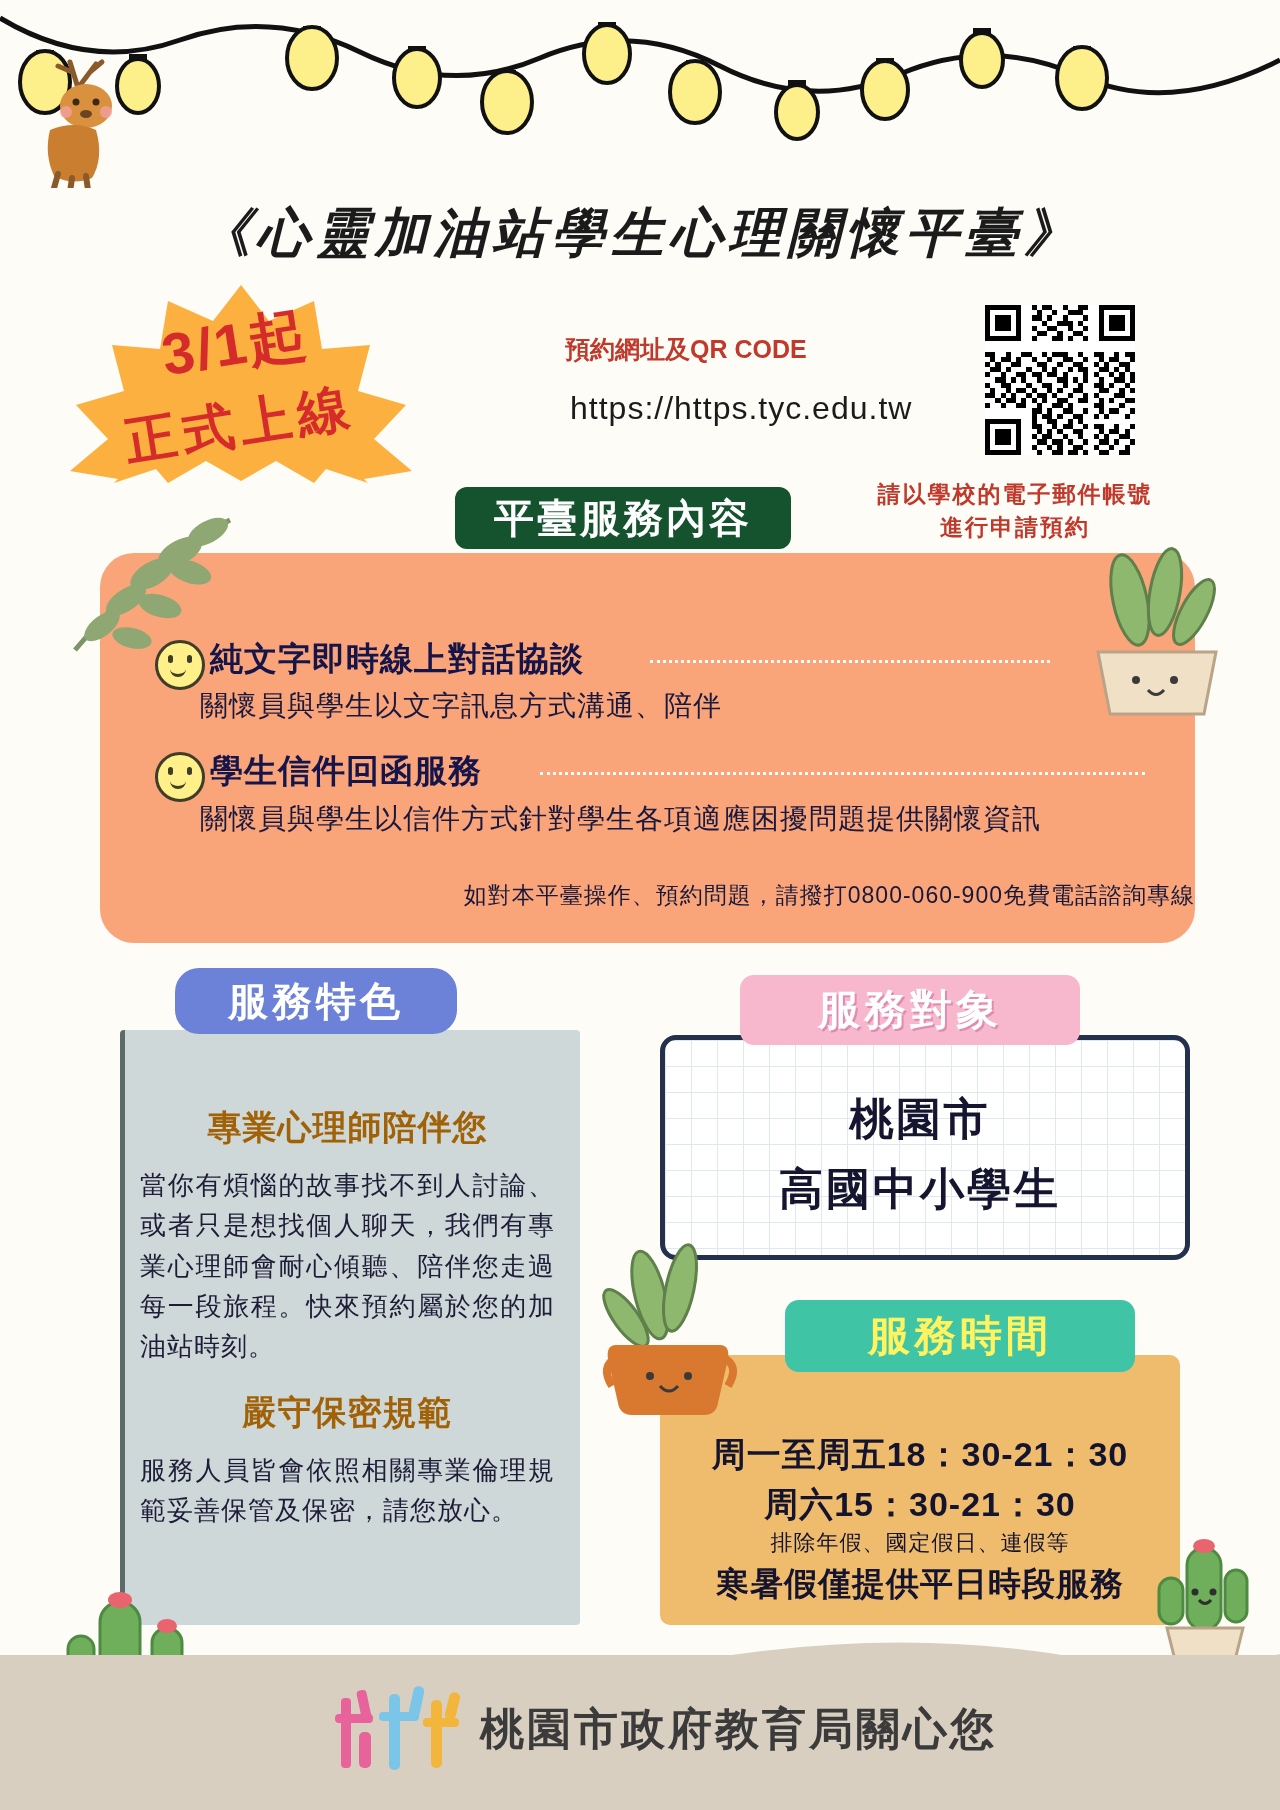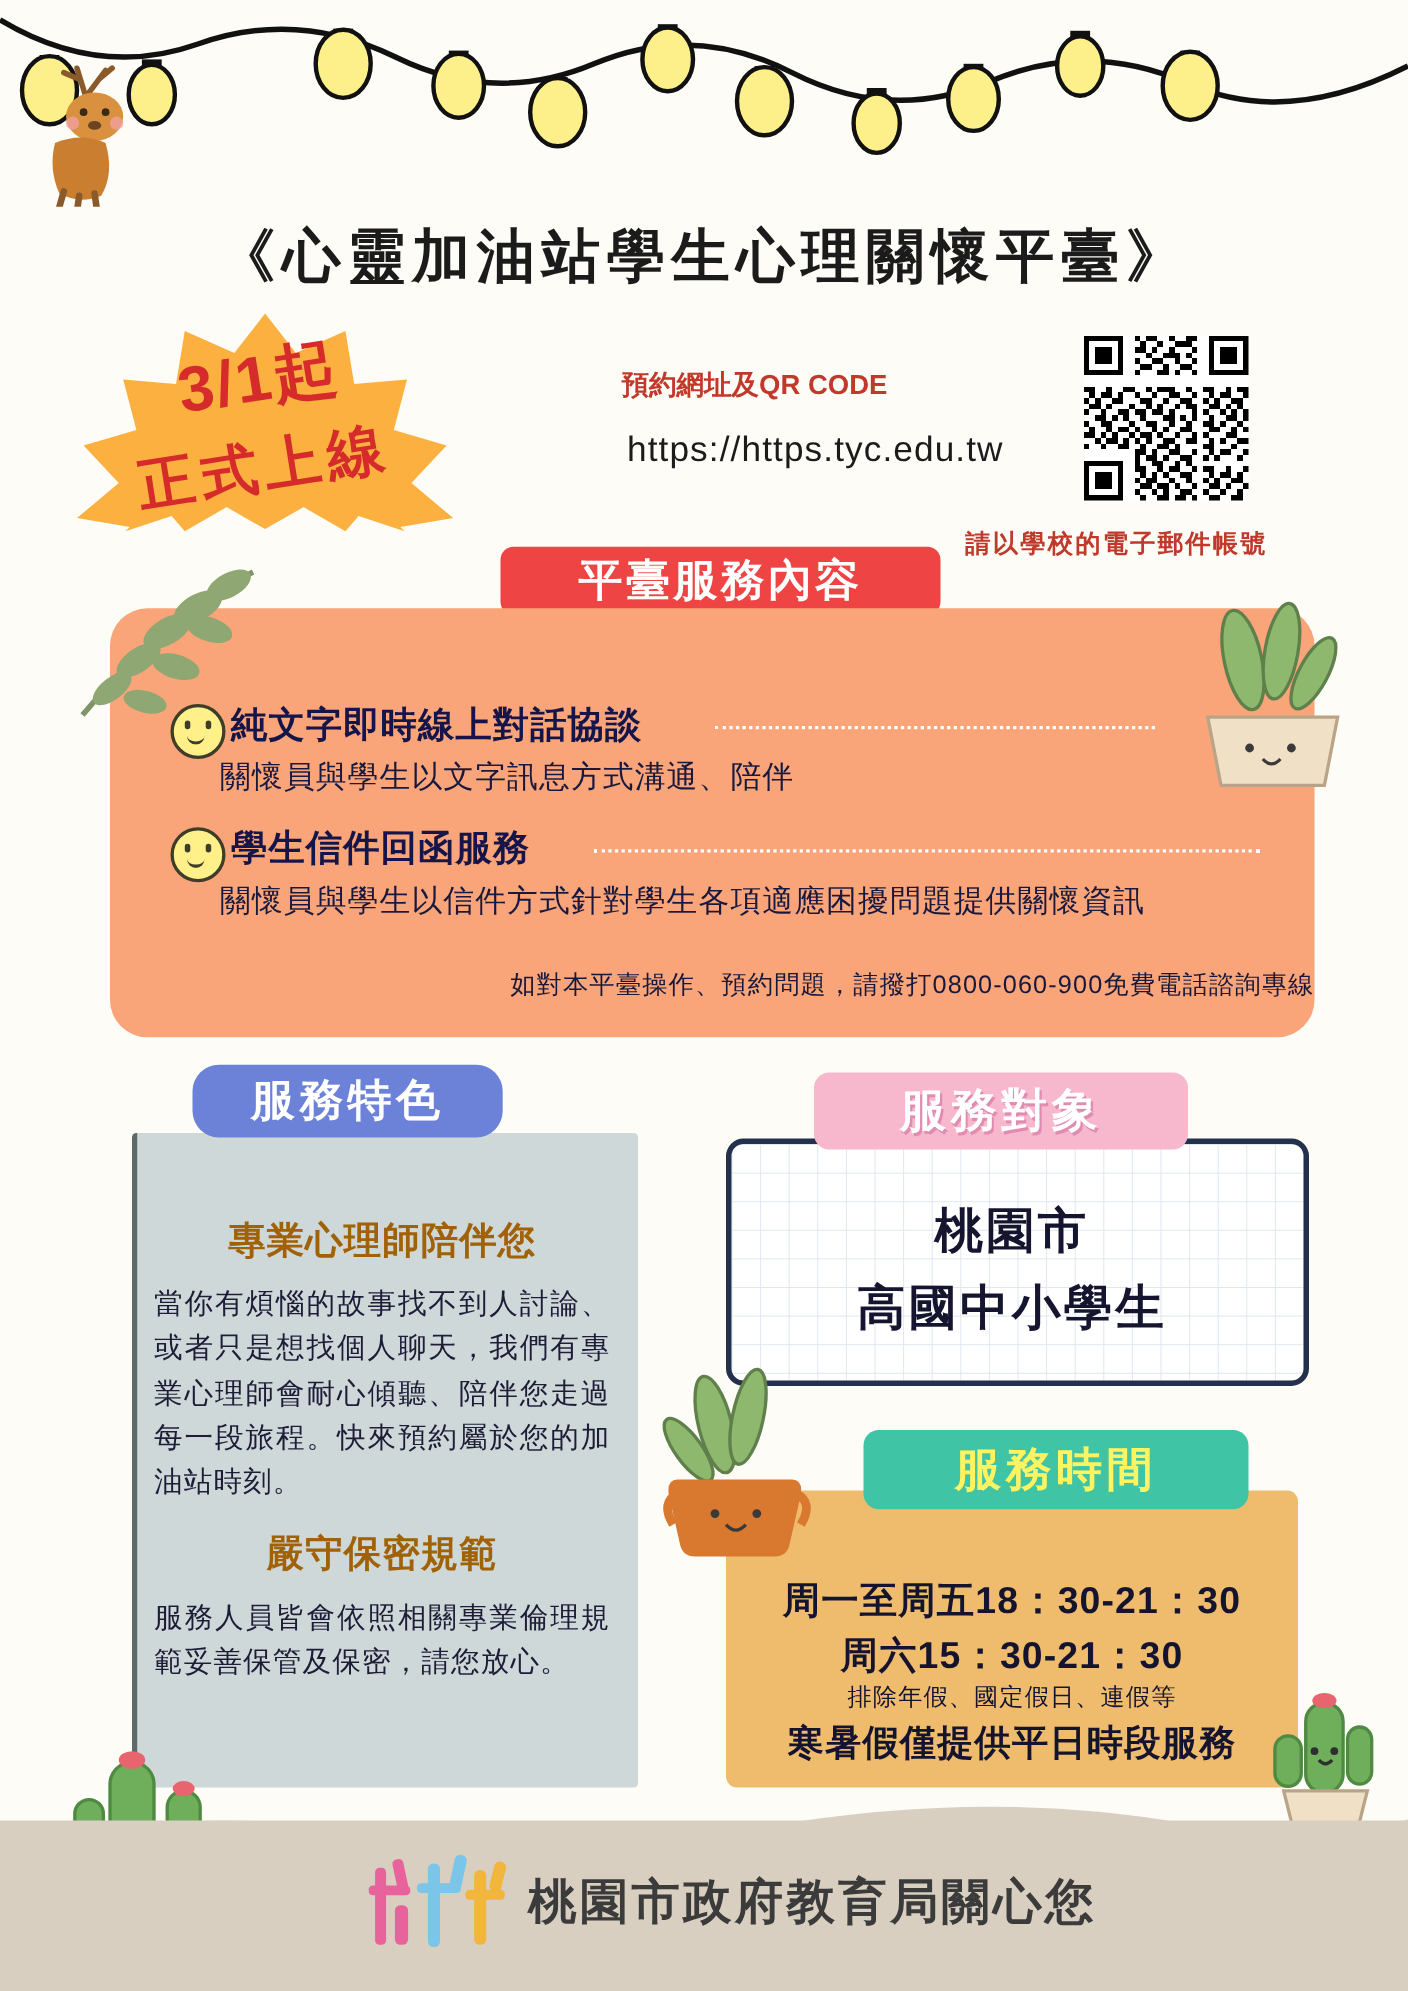--- a/index.html
+++ b/index.html
@@ -15,20 +15,21 @@
   .lights{position:absolute;top:0;left:0;width:1280px;height:170px;}
 
   
   .deer{position:absolute;left:10px;top:48px;width:180px;height:140px;}
 
   
   .title{
     position:absolute;top:198px;left:0;width:1280px;text-align:center;
     font-size:53px;letter-spacing:6px;color:#1b1b1b;font-weight:700;
     font-family:"DejaVu Sans","Liberation Sans",sans-serif;
+    font-style:italic;
   }
 
   
   .burst{position:absolute;left:26px;top:283px;width:430px;height:200px;}
   .burst-txt1{
     position:absolute;left:50px;top:306px;width:370px;text-align:center;
     font-size:58px;font-weight:700;color:#d62b2b;
     transform:rotate(-9deg);letter-spacing:2px;
   }
   .burst-txt2{
@@ -45,22 +46,22 @@
     position:absolute;left:570px;top:390px;font-size:32px;color:#1b1b1b;letter-spacing:1px;
   }
   .qr-box{position:absolute;left:985px;top:305px;width:150px;height:150px;}
   .qr-note{
     position:absolute;left:865px;top:478px;width:300px;text-align:center;
     font-size:23px;color:#c0392b;font-weight:700;line-height:1.45;letter-spacing:2px;
   }
 
   
   .svc-tag{
-    position:absolute;left:455px;top:497px;width:400px;height:62px;
-    background:#ef4444;border-radius:12px;
+    position:absolute;left:455px;top:487px;width:336px;height:62px;
+    background:#14532d;border-radius:12px;
   }
   .svc-tag span{
     display:block;text-align:center;line-height:62px;color:#fff;
     font-size:40px;font-weight:700;letter-spacing:3px;
   }
   .svc-panel{
     position:absolute;left:100px;top:553px;width:1095px;height:390px;
     background:#f9a479;border-radius:34px;
   }
   .bullet{
@@ -439,20 +440,21 @@
     <rect x="10" y="28" width="1" height="1"></rect>
       <rect x="13" y="28" width="2" height="1"></rect>
       <rect x="16" y="28" width="2" height="1"></rect>
       <rect x="19" y="28" width="1" height="1"></rect>
     <rect x="22" y="28" width="2" height="1"></rect>
       <rect x="26" y="28" width="2" height="1"></rect>
   </g>
 </svg>
 <div class="qr-note">
   <div>請以學校的電子郵件帳號</div>
+  <div>進行申請預約</div>
 </div>
 
 <div class="svc-tag">
   <span>平臺服務內容</span>
 </div>
 <div class="svc-panel"></div>
 
 <div class="bullet" style="left:155px;top:640px;">
     <div class="smile"></div>
   </div>

